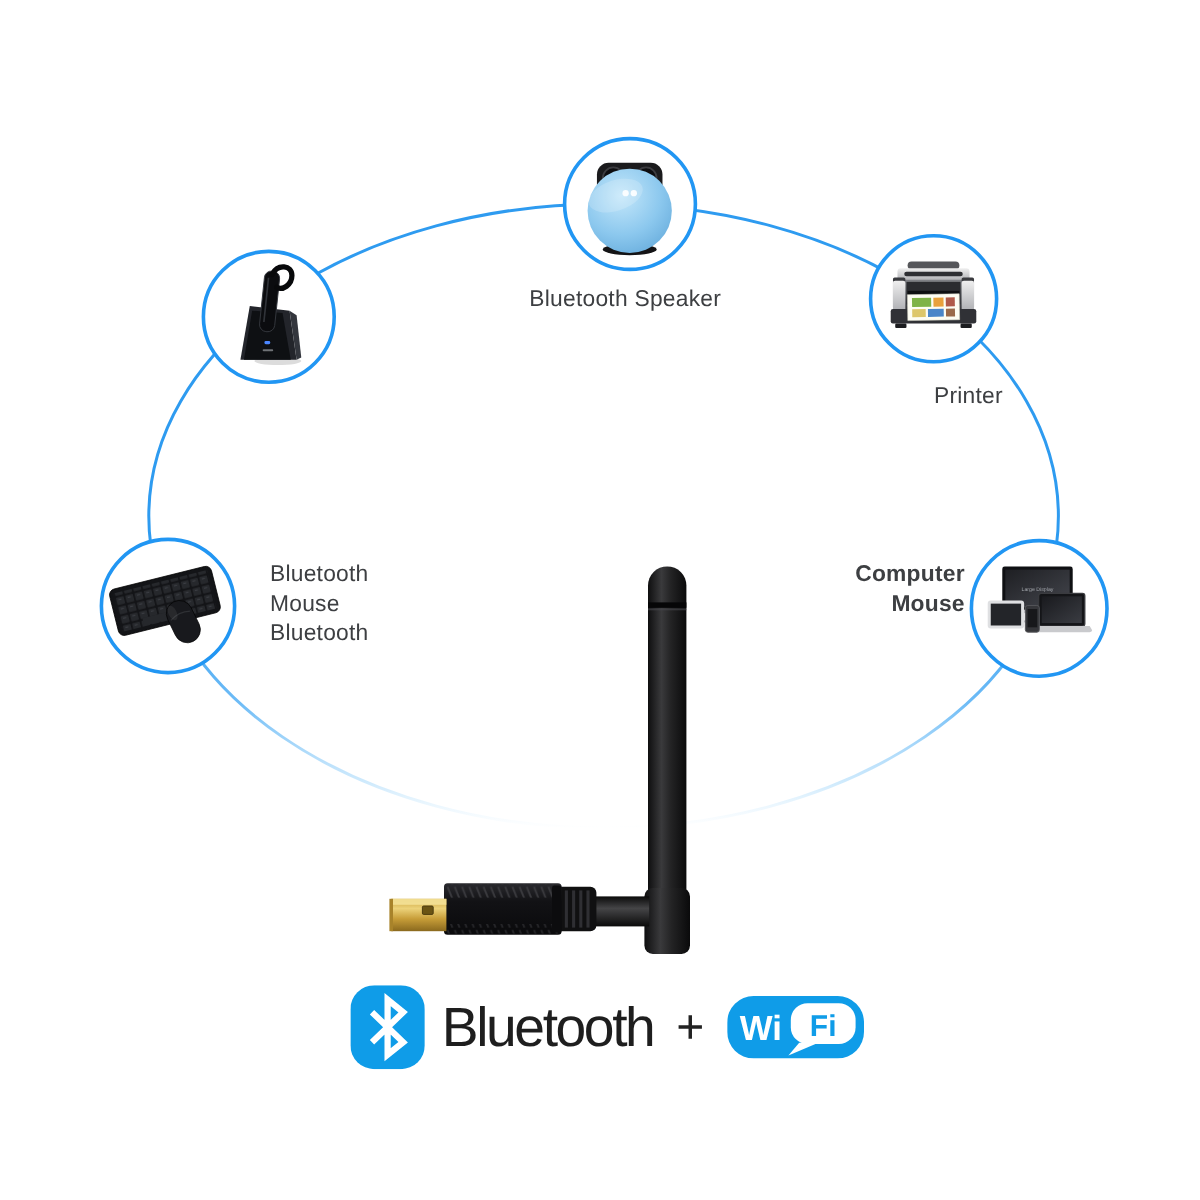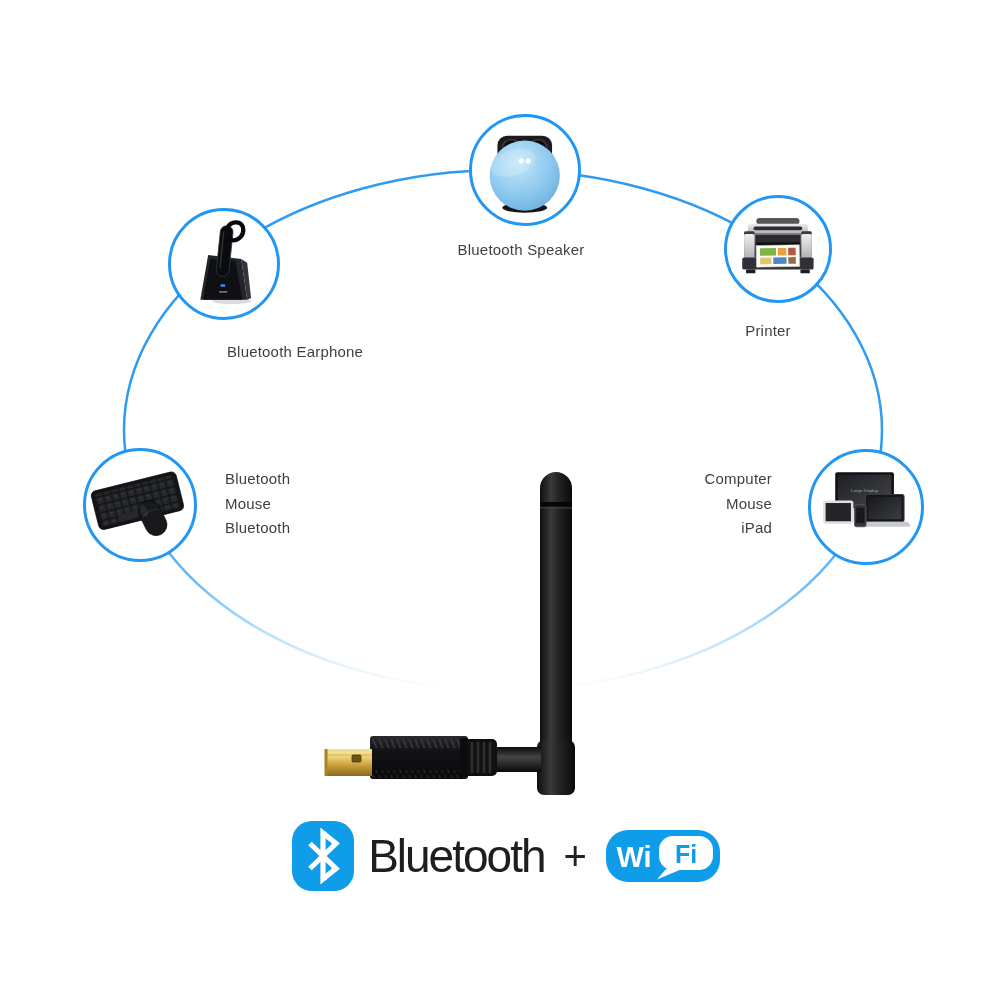--- a/index.html
+++ b/index.html
@@ -3,21 +3,21 @@
 <meta charset="utf-8">
 <style>
   html,body{margin:0;padding:0;background:#fff;}
   .canvas{position:relative;width:1000px;height:1000px;background:#ffffff;overflow:hidden;
           font-family:"Liberation Sans", sans-serif;}
   .layer{position:absolute;left:0;top:0;}
   
   .node-circle{position:absolute;border:3px solid #2196f3;border-radius:50%;background:#ffffff;box-sizing:border-box;}
   .node-circle svg{position:absolute;left:4%;top:5%;width:92%;height:92%;}
   
-  .node-label{position:absolute;color:#3d3f42;font-size:15px;letter-spacing:.2px;line-height:24.5px;}
+  .node-label{position:absolute;color:#3d3f42;font-size:19px;letter-spacing:.2px;line-height:24.5px;}
   .center-label{text-align:center;width:320px;}
   .left-align{text-align:left;}
   .right-align{text-align:right;}
   
   .footer{position:absolute;top:819px;left:0;right:0;height:74px;display:flex;align-items:center;justify-content:center;gap:14px;padding-left:12px;}
   .footer .bt-word{font-size:46px;color:#1e1e1e;letter-spacing:-2px;line-height:1;}
   .footer .plus{font-size:40px;color:#222;line-height:1;margin:0 5px;}
 </style>
 </head>
 <body>
@@ -74,21 +74,20 @@
       </g>
       <g transform="rotate(6 50 40)">
         <rect x="44" y="10" width="13" height="52" rx="6" fill="#0b0c0f" stroke="#34373d" stroke-width="0.8"></rect>
         <line x1="47.5" y1="16" x2="47.5" y2="54" stroke="#4a4e55" stroke-width="1.4" opacity="0.6"></line>
       </g>
       <path d="M53,13 C58,3.5 70,5 70,14 C70,22 62,27 57,24" fill="none" stroke="#08090b" stroke-width="4.5" stroke-linecap="round"></path>
       <rect x="46.5" y="70" width="5" height="2.6" rx="1.2" fill="#4b86ff"></rect>
       <rect x="45" y="77" width="9" height="1.6" rx="0.8" fill="#cfd3da" opacity="0.5"></rect>
     </svg>
   </div>
-  <div class="node-label center-label" style="left:135px;top:340px;">Bluetooth Earphone</div>
 
   <div class="node-circle" style="left:724px;top:195px;width:108px;height:108px;">
     <svg viewBox="0 0 100 100">
       <defs>
         <linearGradient id="prnSilver" x1="0" y1="0" x2="0" y2="1">
           <stop offset="0" stop-color="#efefef"></stop>
             <stop offset="1" stop-color="#aeafb3"></stop>
         </linearGradient>
         <linearGradient id="prnBody" x1="0" y1="0" x2="0" y2="1">
           <stop offset="0" stop-color="#808287"></stop>
@@ -116,21 +115,21 @@
         <rect x="31" y="58" width="12" height="7" fill="#ddc76a"></rect>
         <rect x="45" y="58" width="14" height="7" fill="#4a86c8"></rect>
         <rect x="61" y="58" width="8" height="7" fill="#9a6a4a"></rect>
       </g>
       <g>
         <rect x="16" y="71" width="10" height="4" rx="1" fill="#1c1d20"></rect>
         <rect x="74" y="71" width="10" height="4" rx="1" fill="#1c1d20"></rect>
       </g>
     </svg>
   </div>
-  <div class="node-label center-label" style="left:608px;top:319px;">Printer</div>
+  <div class="node-label center-label" style="left:647px;top:319px;">Printer</div>
 
   <div class="node-circle" style="left:83px;top:448px;width:114px;height:114px;">
     <svg viewBox="0 0 100 100">
       <defs>
         <pattern id="keysPat" width="8" height="8" patternUnits="userSpaceOnUse">
           <rect x="0.6" y="0.6" width="6.6" height="6.4" rx="1" fill="#26282c"></rect>
           <rect x="2.4" y="2.2" width="2.6" height="1" fill="#4a4d53" opacity="0.55"></rect>
         </pattern>
       </defs>
       <g transform="rotate(-14 48 46)">
@@ -180,24 +179,23 @@
       <g>
         <rect x="8" y="42" width="30" height="23" rx="2.5" fill="#dfe0e2"></rect>
         <rect x="10.5" y="44.5" width="25" height="18" fill="#232529"></rect>
       </g>
       <g>
         <rect x="39" y="46" width="11.5" height="22" rx="2" fill="#35363a" stroke="#55565a" stroke-width="0.8"></rect>
         <rect x="40.8" y="49" width="8" height="15" fill="#17181b"></rect>
       </g>
     </svg>
   </div>
-  <div class="node-label right-align" style="right:228px;top:467px;width:200px;">
+  <div class="node-label right-align" style="right:196px;top:467px;width:200px;font-weight:bold;">
     <div>Computer</div>
     <div>Mouse</div>
-    <div>iPad</div>
   </div>
 
   <svg class="layer" style="left:300px;top:450px;" width="320" height="360" viewBox="0 0 320 360">
     <defs>
       <linearGradient id="antGrad" x1="0" y1="0" x2="1" y2="0">
         <stop offset="0" stop-color="#0e0e0f"></stop>
           <stop offset="0.35" stop-color="#3a3a3c"></stop>
         <stop offset="0.6" stop-color="#232324"></stop>
           <stop offset="1" stop-color="#0a0a0b"></stop>
       </linearGradient>

